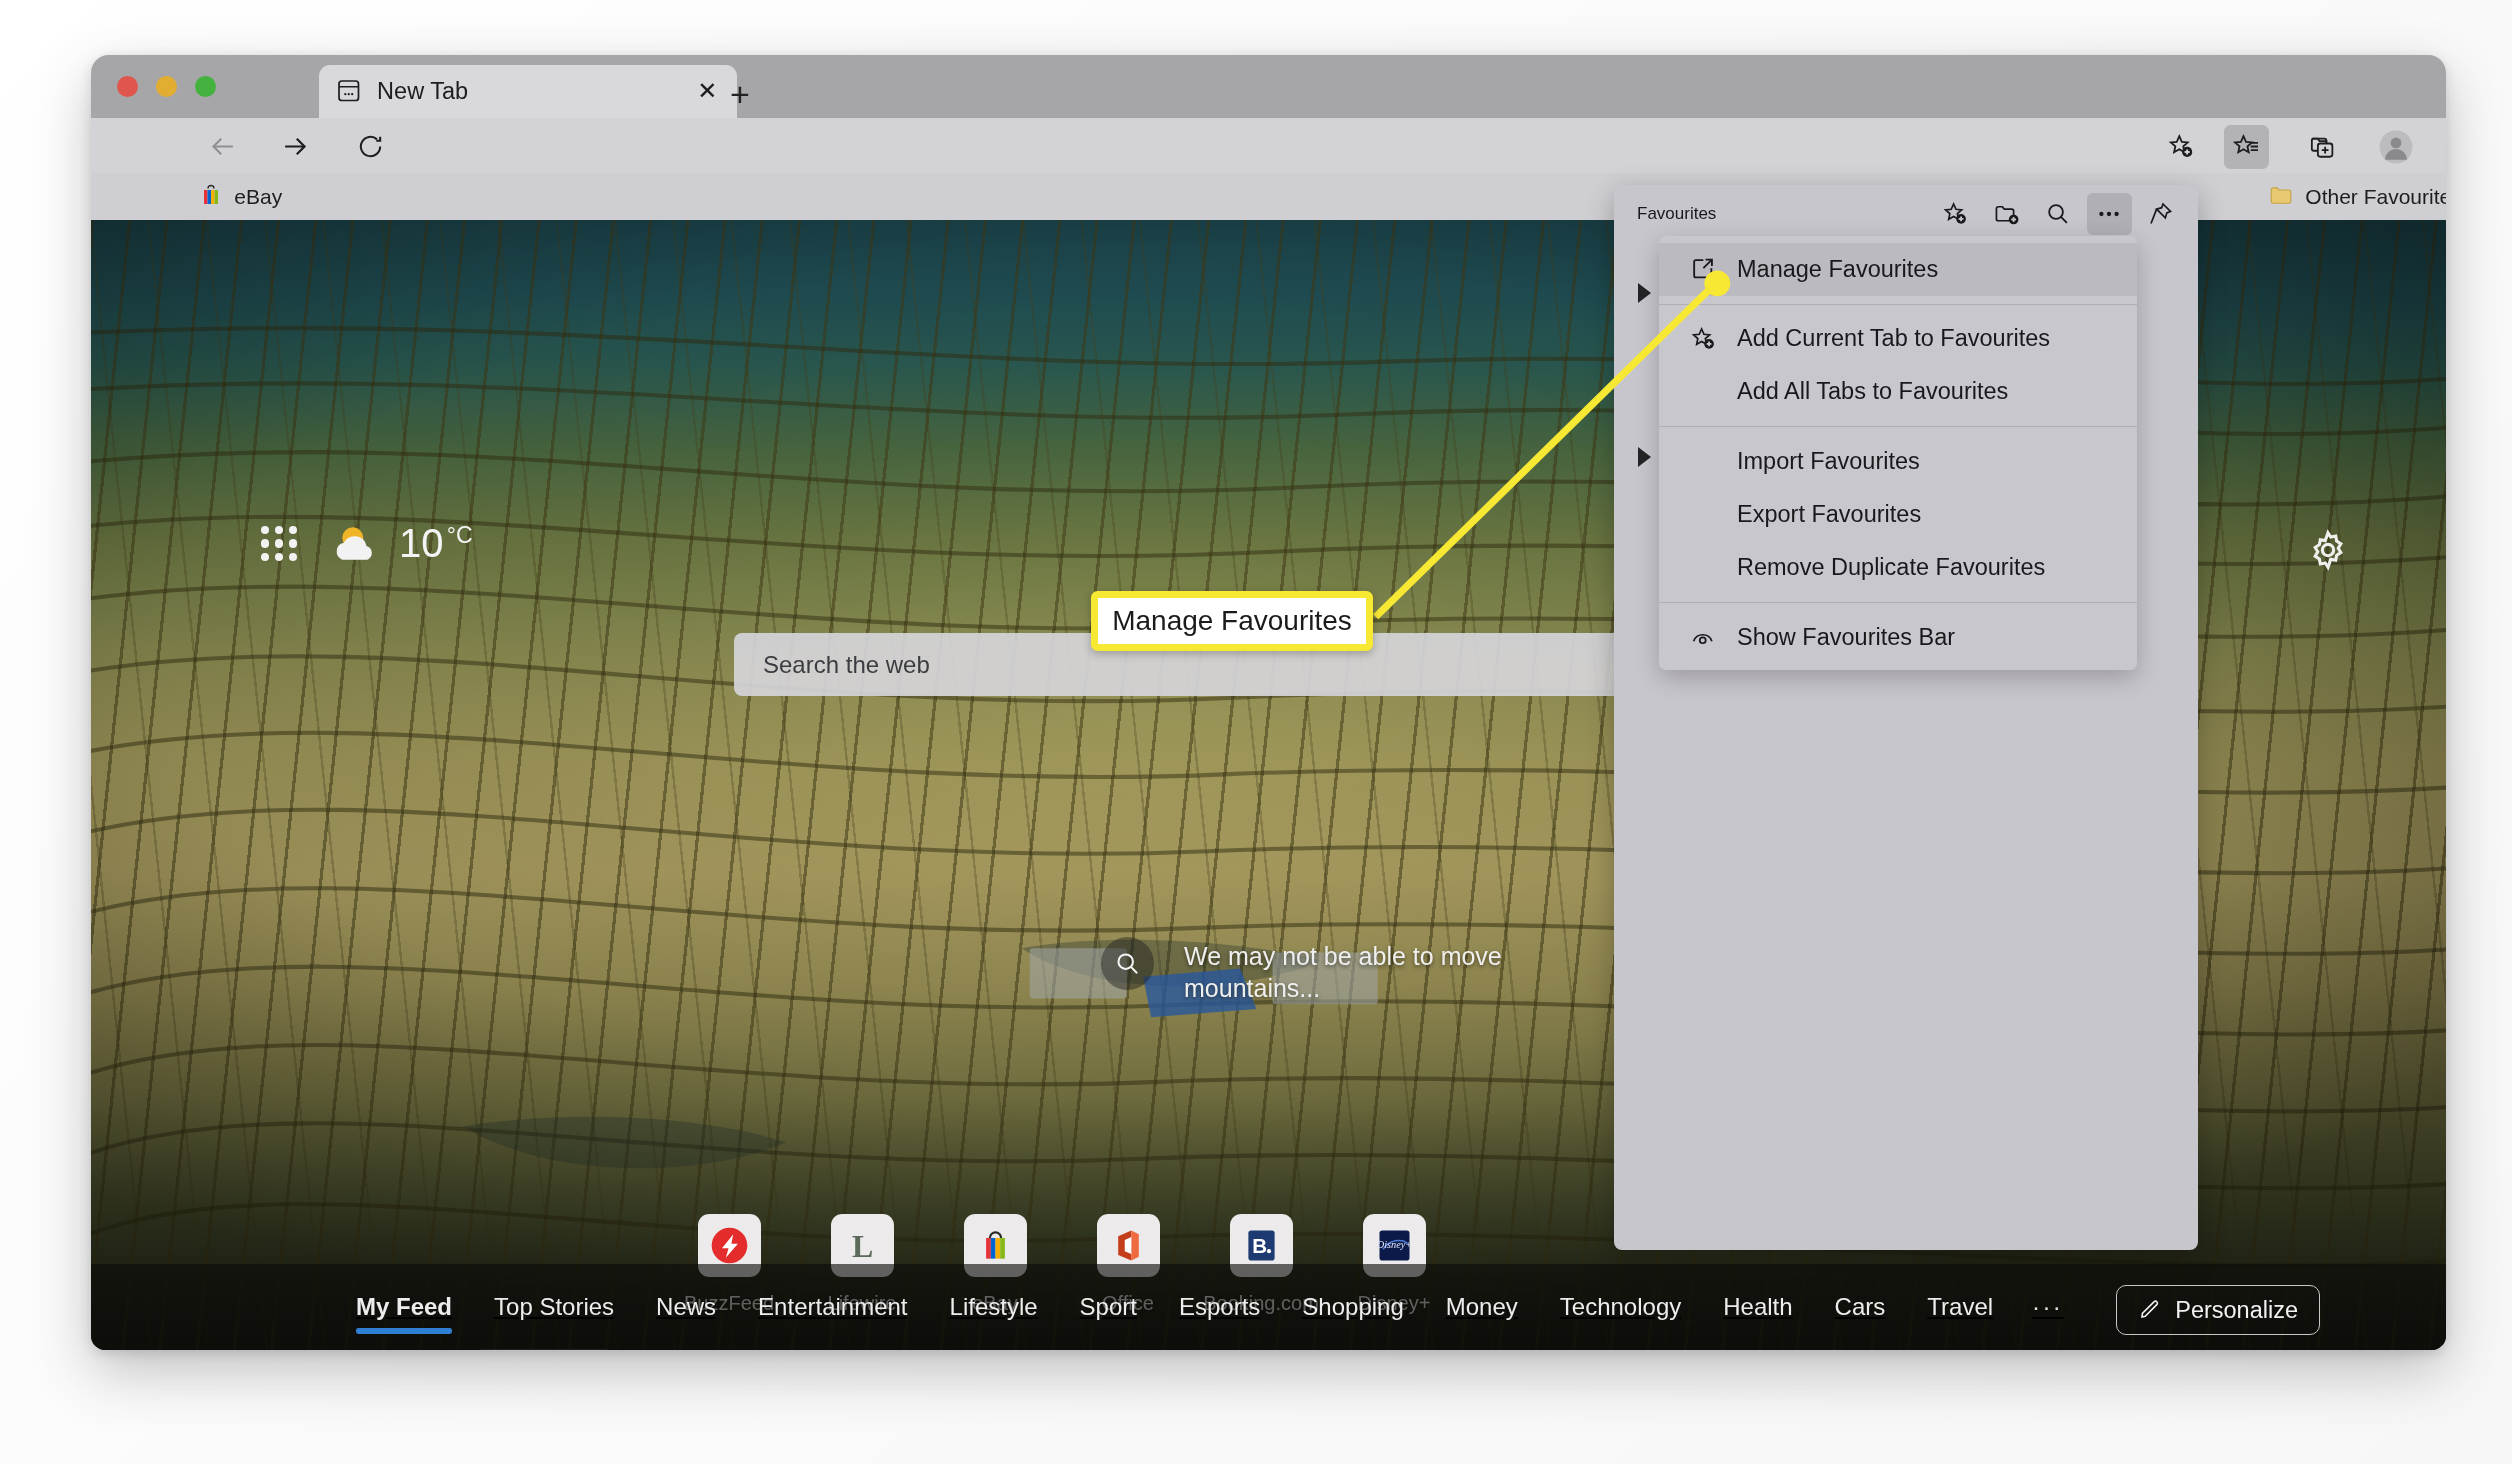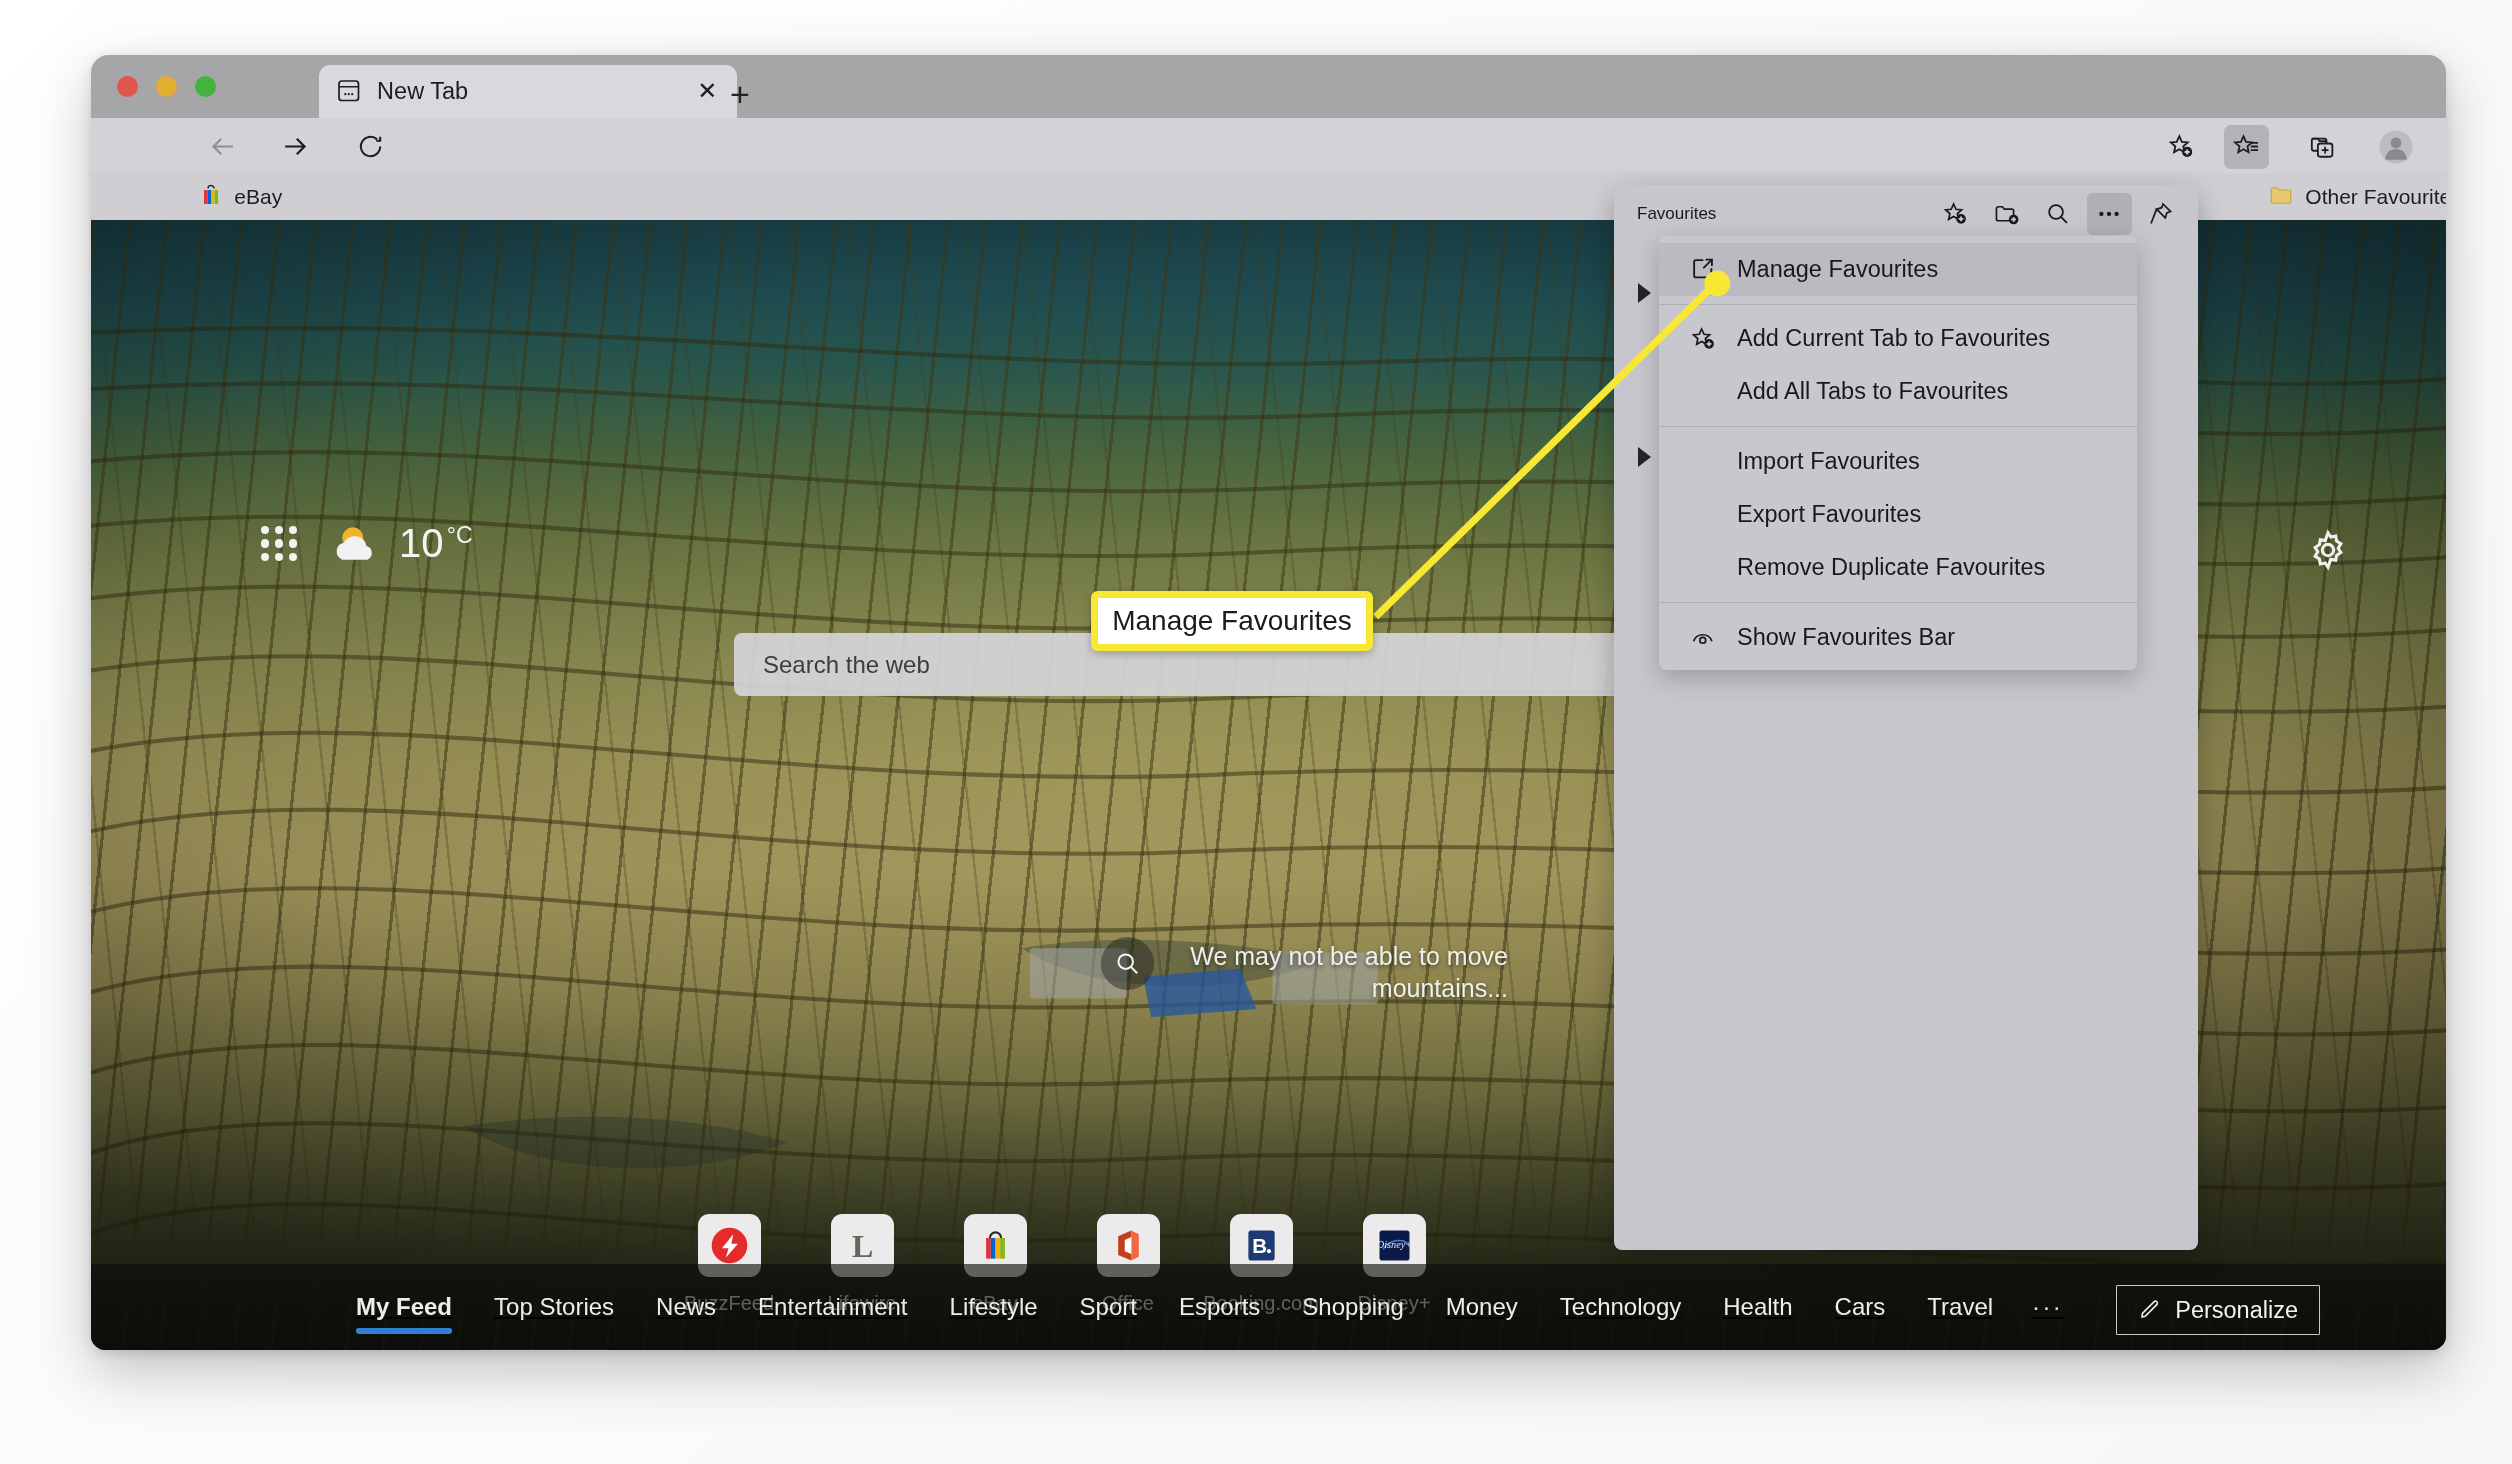--- a/index.html
+++ b/index.html
@@ -95,21 +95,21 @@
   .gear-page { position: absolute; right: 96px; top: 308px; width: 44px; height: 44px; }
 
   .searchbox {
     position: absolute; left: 643px; top: 413px; width: 1125px; height: 63px;
     background: rgba(214,213,217,.92); border-radius: 8px; display: flex; align-items: center;
     padding: 0 29px;
   }
   .searchbox .ph { font-size: 24px; color: #3c3c41; }
 
   .quote { position: absolute; left: 1093px; top: 720px; width: 324px;
-    font-size: 25px; line-height: 1.28; color: #f0efef; text-align: right;
+    font-size: 25px; line-height: 1.28; color: #f0efef; text-align: left;
     text-shadow: 0 1.6px 4px rgba(0,0,0,.5); }
   .quote-mag { position: absolute; left: 1010px; top: 717px; width: 53px; height: 53px;
     border-radius: 50%; background: rgba(30,30,30,.45);
     display: flex; align-items: center; justify-content: center; }
 
   .tiles { position: absolute; left: 599px; top: 994px; display: flex; gap: 55px; }
   .tile { width: 78px; display: flex; flex-direction: column; align-items: center; }
   .tile-ico { width: 63px; height: 63px; border-radius: 11.3px; background: #eceaea;
     display:flex; align-items:center; justify-content:center; overflow:hidden; }
   .tile-lbl { margin-top: 14.6px; font-size: 20px; color: #e9e8e6; white-space: nowrap;
@@ -118,21 +118,21 @@
   
   .feednav { position: absolute; left: 0; right: 0; bottom: 0; height: 86px;
     background: rgba(12,12,10,.62); display: flex; align-items: center; text-decoration: underline; }
   .feednav .items { display: flex; align-items: center; gap: 0; margin-left: 244px; }
   .fn { position: relative; font-size: 24px; color: #ededed; padding: 0 21px; white-space: nowrap; }
   .fn.active { font-weight: 700; }
   .fn.active::after { content:''; position: absolute; left: 21px; right: 21px; bottom: -13px;
     height: 5.7px; background: #2f7fd4; border-radius: 2.4px; }
   .fn-more { font-size: 24px; color: #e2e2e2; padding: 0 18px; letter-spacing: 2.4px; }
   .personalize { position: absolute; right: 126px; top: 21px; height: 50px;
-    border: 1.6px solid #c8c8c8; border-radius: 1px; display: flex; align-items: center;
+    border: 1.6px solid #c8c8c8; border-radius: 10px; display: flex; align-items: center;
     padding: 0 21px; gap: 13px; }
   .personalize .lbl { font-size: 23.5px; color: #f2f2f2; white-space: nowrap; }
 
   
   #fav-panel {
     position: absolute; left: 1614px; top: 185px; width: 584px; height: 1065px;
     background: #c8c6cd; border-radius: 8px;
     box-shadow: 0 8px 27.5px rgba(0,0,0,.26);
   }
   .fp-head { position: relative; height: 58px; display: flex; align-items: center; }

